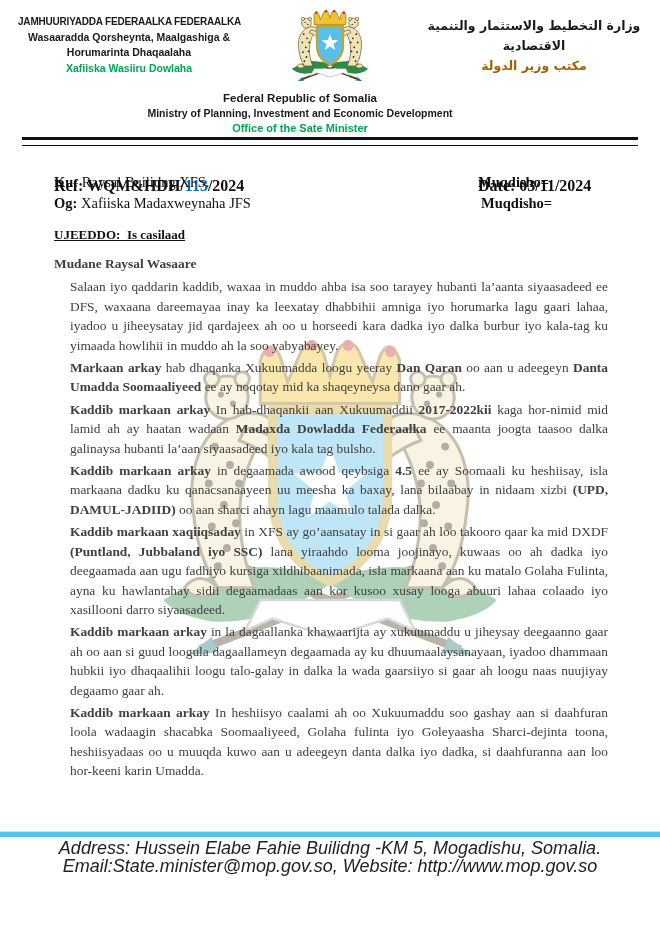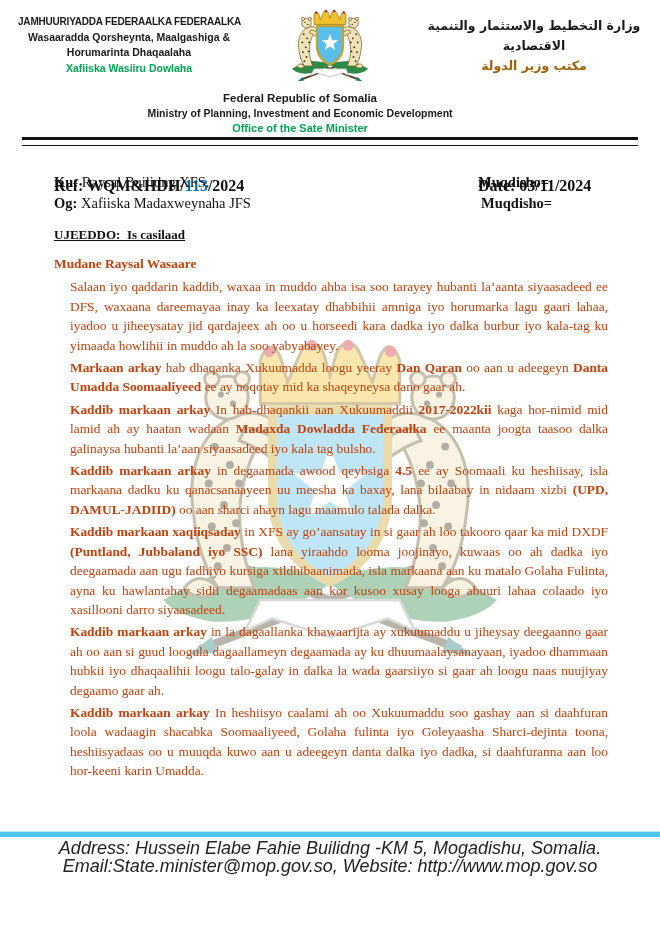--- a/index.html
+++ b/index.html
@@ -42,21 +42,21 @@
   .meta .right-col{position:absolute;left:424px;top:0;font-weight:bold;}
   .row-og .right-col{left:427px;}
   .subject{
     position:absolute;left:54px;top:227px;font-family:"Liberation Serif",serif;
     font-size:13px;font-weight:bold;text-decoration:underline;white-space:pre-wrap;
   }
   
   .body-text{
     position:absolute;left:54px;top:252px;width:554px;
     font-family:"Liberation Serif",serif;font-size:13.4px;line-height:19.4px;
-    text-align:justify;color:#c2410c;z-index:2;
+    text-align:justify;color:#404040;z-index:2;
   }
   .body-text p{margin:0 0 3px 16px;}
   .body-text p.heading{font-weight:bold;margin:2px 0 4px 0;text-align:left;}
   .body-text span.b{font-weight:bold;}
   
   .watermark{position:absolute;left:133px;top:330px;width:394px;height:356px;opacity:0.38;z-index:1;}
   
   .footer-line{position:absolute;left:0;right:0;top:831px;height:5px;background:#4FC3EE;border-top:1px solid #BCE8F8;}
   .footer{
     position:absolute;left:0;top:839px;width:660px;text-align:center;

